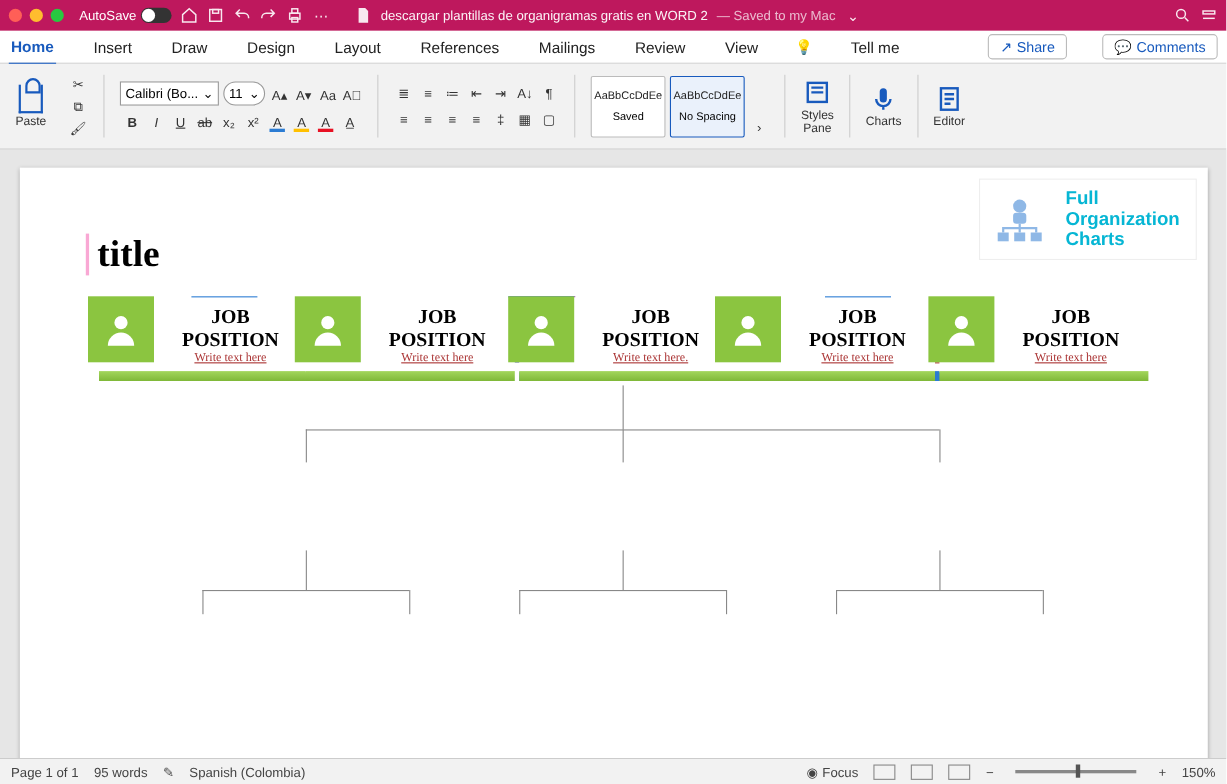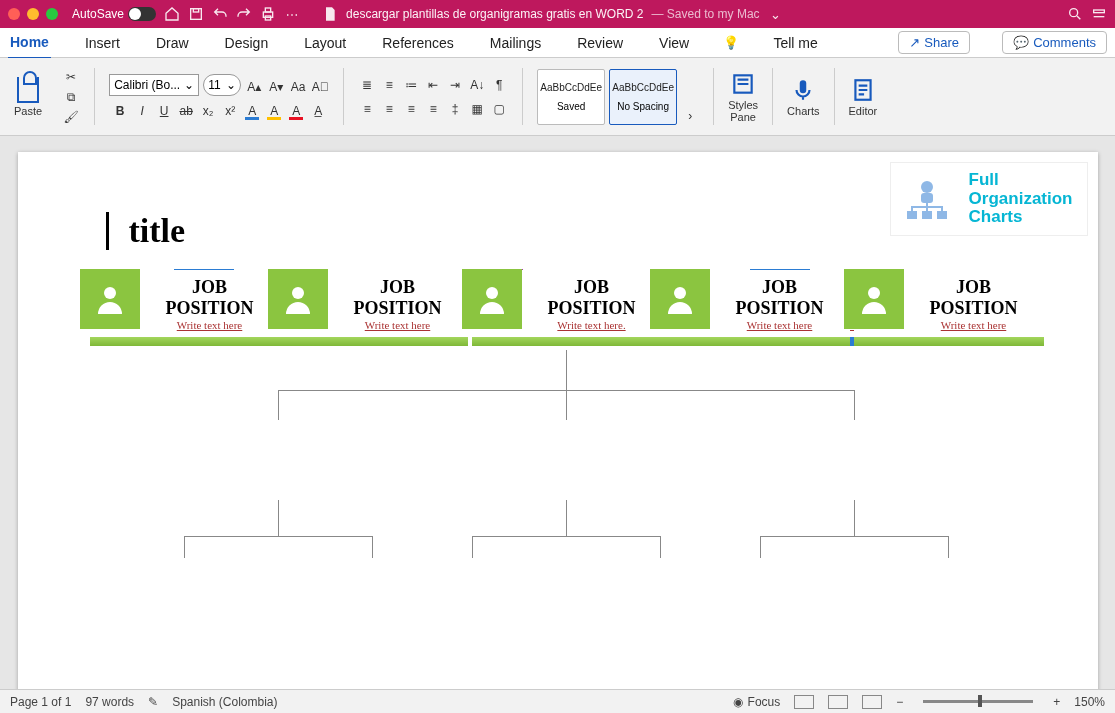--- a/index.html
+++ b/index.html
@@ -42,21 +42,21 @@
 .bold{font-weight:700}.ital{font-style:italic}.under{text-decoration:underline}.strike{text-decoration:line-through}
 .colorbar{height:3px;width:14px;position:absolute;bottom:0;}
 .relp{position:relative}
 .style-card{border:1px solid #bbb;background:#fff;width:68px;height:56px;display:flex;flex-direction:column;align-items:center;justify-content:center;font-size:10px;gap:8px;border-radius:2px;}
 .style-sample{font-size:10px;color:#222}
 .style-card.sel{border:1.5px solid #185ABD;background:#eaf1fb}
 
 
 .docwrap { flex:1; background:#e6e6e6; overflow:auto; padding:16px; position:relative;}
 .page { width:1080px; height:640px; background:#fff; margin:0 auto; box-shadow:0 1px 4px rgba(0,0,0,.3); position:relative; padding:60px;}
-.title-blk{border-left:3px solid #000000;padding-left:20px;margin-left:28px;}
+.title-blk{border-left:3px solid #f9a8d4;padding-left:8px;}
 .title-blk h1{font-family:Georgia,serif;font-size:34px;font-weight:700;}
 .title-blk p{font-family:Georgia,serif;font-size:18px;color:#333;text-decoration:underline wavy #d33;}
 .logo{position:absolute;top:10px;right:10px;background:#fff;border:1px solid #eee;padding:8px 14px;display:flex;gap:20px;align-items:center;}
 .logo-txt{color:#06b6d4;font-weight:700;font-size:17px;line-height:1.1}
 .logo-txt span{color:#06b6d4}
 .org { position:relative; margin-top:20px; }
 
 .card{position:absolute;display:flex;align-items:center;width:190px;height:68px;background:#fff;}
 .card .badge{width:60px;height:60px;border-radius:0 0 0 0;position:relative;margin-left:-10px;margin-top:-10px;display:flex;align-items:center;justify-content:center;}
 .card .badge svg{width:36px;height:36px;fill:#fff}
@@ -432,21 +432,21 @@
             <div class="wt">Write text here</div>
           </div>
           <div class="bar"></div>
         </div>
     </div>
   </div>
 </div>
 
 <div class="status">
   <span>Page 1 of 1</span>
-  <span>97 words</span>
+  <span>95 words</span>
   <span>✎</span>
   <span>Spanish (Colombia)</span>
   <div class="spacer"></div>
   <span style="display:flex;gap:4px;align-items:center">◉ <span>Focus</span></span>
   <span class="view-btn"></span>
   <span class="view-btn"></span>
   <span class="view-btn"></span>
   <span>−</span>
   <div class="zoom-slider">
       <div class="zk"></div>

